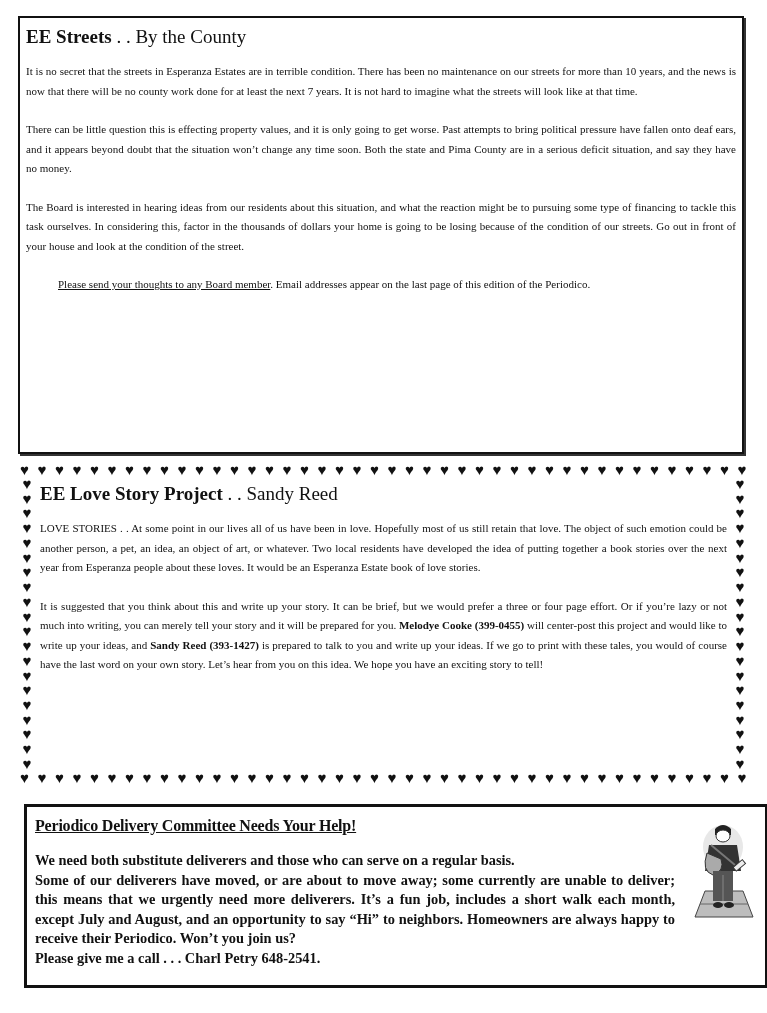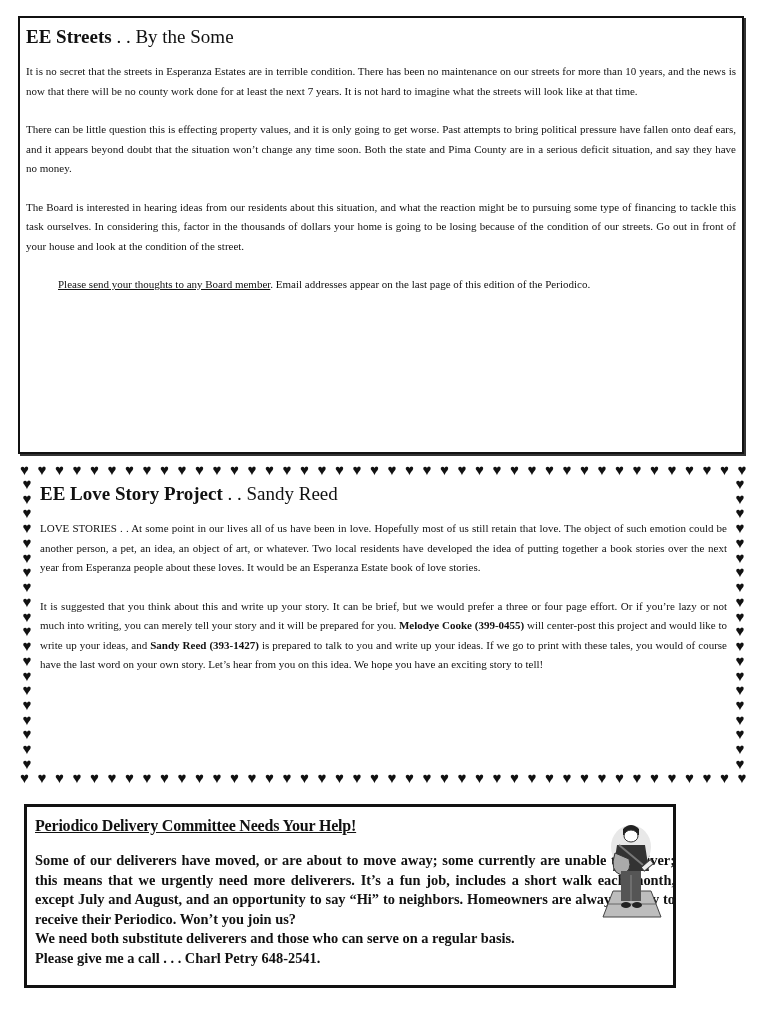--- a/index.html
+++ b/index.html
@@ -25,41 +25,41 @@
   .hrow.bottom { bottom: 0; }
   .hcol { position: absolute; top: 14px; bottom: 14px; width: 14px; display: flex; flex-direction: column; justify-content: space-between; font-size: 15px; line-height: 14px; }
   .hcol.left { left: 0; }
   .hcol.right { right: 0; }
   .heart { color: #111; display: block; text-align: center; }
   .love-content { position: absolute; left: 20px; right: 20px; top: 20px; }
   .love-content .heading { margin-bottom: 14px; }
   .love-content p.body { margin-bottom: 19px; }
 
   .box3 {
-    position: absolute; left: 24px; top: 804px; width: 652px; height: 184px;
+    position: absolute; left: 24px; top: 804px; width: 744px; height: 184px;
     border: 3px solid #111; box-sizing: border-box; padding: 10px 8px 0 8px;
   }
   .box3 .title {
     font-family: "Liberation Sans Narrow", "Liberation Serif", serif; font-weight: bold;
     font-size: 16px; text-decoration: underline; margin: 0 0 16px 0; letter-spacing: -0.2px;
   }
   .box3 p.bold {
     font-weight: bold; font-size: 14.4px; line-height: 19.6px; margin: 0; width: 640px; text-align: justify;
   }
   .box3 p.bold.last { text-align: left; }
   .courier {
     position: absolute; right: 8px; top: 12px; width: 66px; height: 100px;
   }
 </style>
 </head>
 <body>
 
 <section class="box1">
   <div class="heading">
-    <span class="h-main">EE Streets</span><span> . . By the Some</span>
+    <span class="h-main">EE Streets</span><span> . . By the County</span>
   </div>
   <p class="body">It is no secret that the streets in Esperanza Estates are in terrible condition.  There has been no maintenance on our streets for more than 10 years, and the news is now that there will be no county  work done for at least the next 7 years.  It is not hard to imagine what the streets will look like at that time.</p>
   <p class="body">There can be little question this is effecting property values, and it is only going to get worse.  Past attempts to bring political pressure have fallen onto deaf ears, and it appears beyond doubt that the situation won’t change any time soon.  Both the state and Pima County are in a serious deficit situation, and say they have no money.</p>
   <p class="body">The Board is interested in hearing ideas from our residents about this situation, and what the reaction might be to pursuing some type of financing to tackle this task ourselves.  In considering this, factor in the thousands of dollars your home is going to be losing because of the condition of our streets.  Go out in front of your house and look at the condition of the street.</p>
   <p class="body"><span class="u">Please send your thoughts to any Board member</span><span>. Email addresses appear on the last page of this edition of the Periodico.</span></p>
 </section>
 
 <section class="hearts-frame">
   <div class="hrow top" id="hrow-top">
       <span class="heart">♥</span>
@@ -198,22 +198,22 @@
     <div class="heading">
       <span class="h-main">EE Love Story Project</span><span> . .  Sandy Reed</span>
     </div>
     <p class="body">LOVE STORIES . . At some point in our lives all of us have been in love.  Hopefully most of us still retain that love.  The object of such emotion could be another person, a pet, an idea, an object of art, or whatever.  Two local residents have developed the idea of putting together a book stories over the next year from Esperanza people about these loves.  It would be an Esperanza Estate book of love stories.</p>
     <p class="body"><span>It is suggested that you think about this and write up your story.  It can be brief, but we would prefer a three or four page effort.  Or if you’re lazy or not much into writing, you can merely tell your story and it will be prepared for you.  </span><b>Melodye Cooke (399-0455)</b><span> will center-post this project and would like to write up your ideas, and </span><b>Sandy Reed (393-1427)</b><span> is prepared to talk to you and write up your ideas.  If we go to print with these tales, you would of course have the last word on your own story.  Let’s hear from you on this idea.  We hope you have an exciting story to tell!</span></p>
   </div>
 </section>
 
 <section class="box3">
   <div class="title">Periodico Delivery Committee Needs Your Help!</div>
+  <p class="bold last">We need both substitute deliverers and those who can serve on a regular basis.</p>
   <p class="bold">Some of our deliverers have moved, or are about to move away; some currently are unable to deliver; this means that we urgently need more deliverers.  It’s a fun job, includes a short walk each month, except July and August, and an opportunity to say “Hi” to neighbors. Homeowners are always happy to receive their Periodico.  Won’t you join us?</p>
-  <p class="bold last">We need both substitute deliverers and those who can serve on a regular basis.</p>
   <p class="bold last">Please give me a call . . . Charl Petry 648-2541.</p>
 
   <svg class="courier" viewBox="0 0 66 100">
     <polygon points="14,72 52,72 62,98 4,98" fill="#bdbdbd" stroke="#444" stroke-width="1"></polygon>
     <line x1="9" y1="85" x2="57" y2="85" stroke="#666" stroke-width="1"></line>
     <ellipse cx="32" cy="28" rx="20" ry="22" fill="#e8e8e8"></ellipse>
     <path d="M24 10 Q32 2 40 10 L40 16 L24 16 Z" fill="#222"></path>
     <ellipse cx="32" cy="17" rx="7" ry="6" fill="#fff" stroke="#333" stroke-width="1"></ellipse>
     <path d="M18 26 L46 26 L50 52 L14 52 Z" fill="#333"></path>
     <path d="M16 34 Q10 52 22 56 Q34 52 30 40 Z" fill="#aaa" stroke="#333" stroke-width="1"></path>

